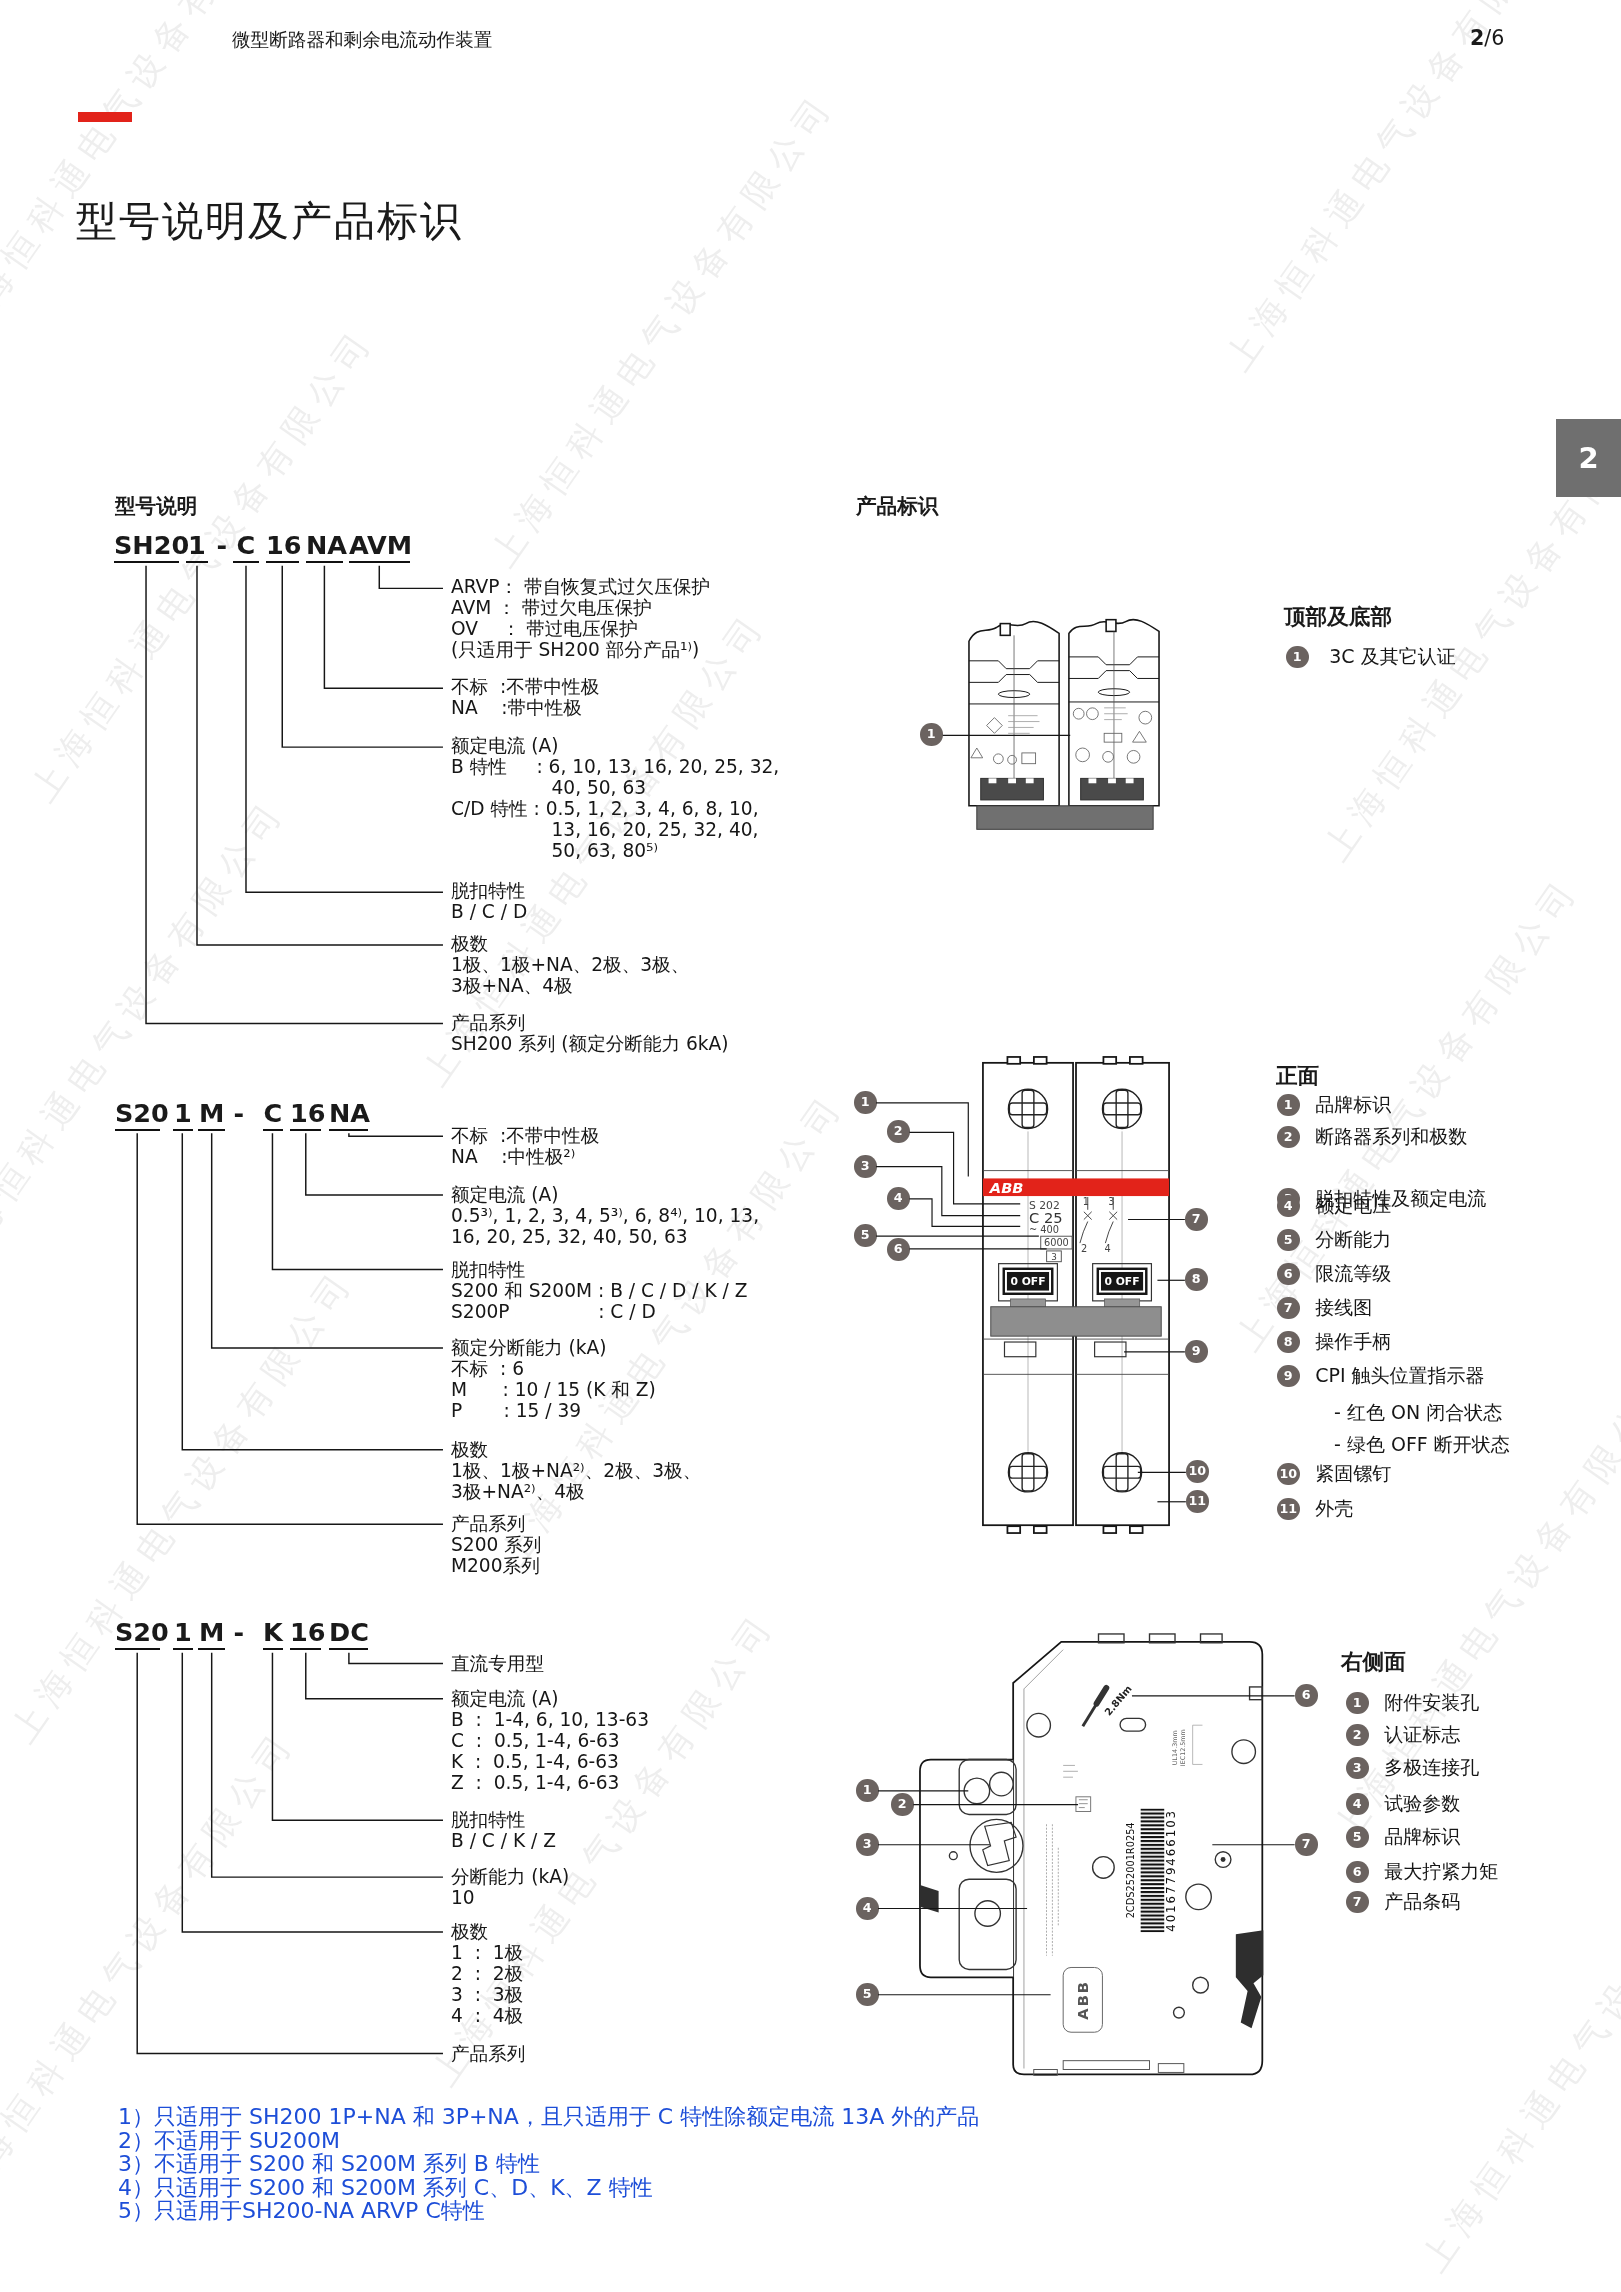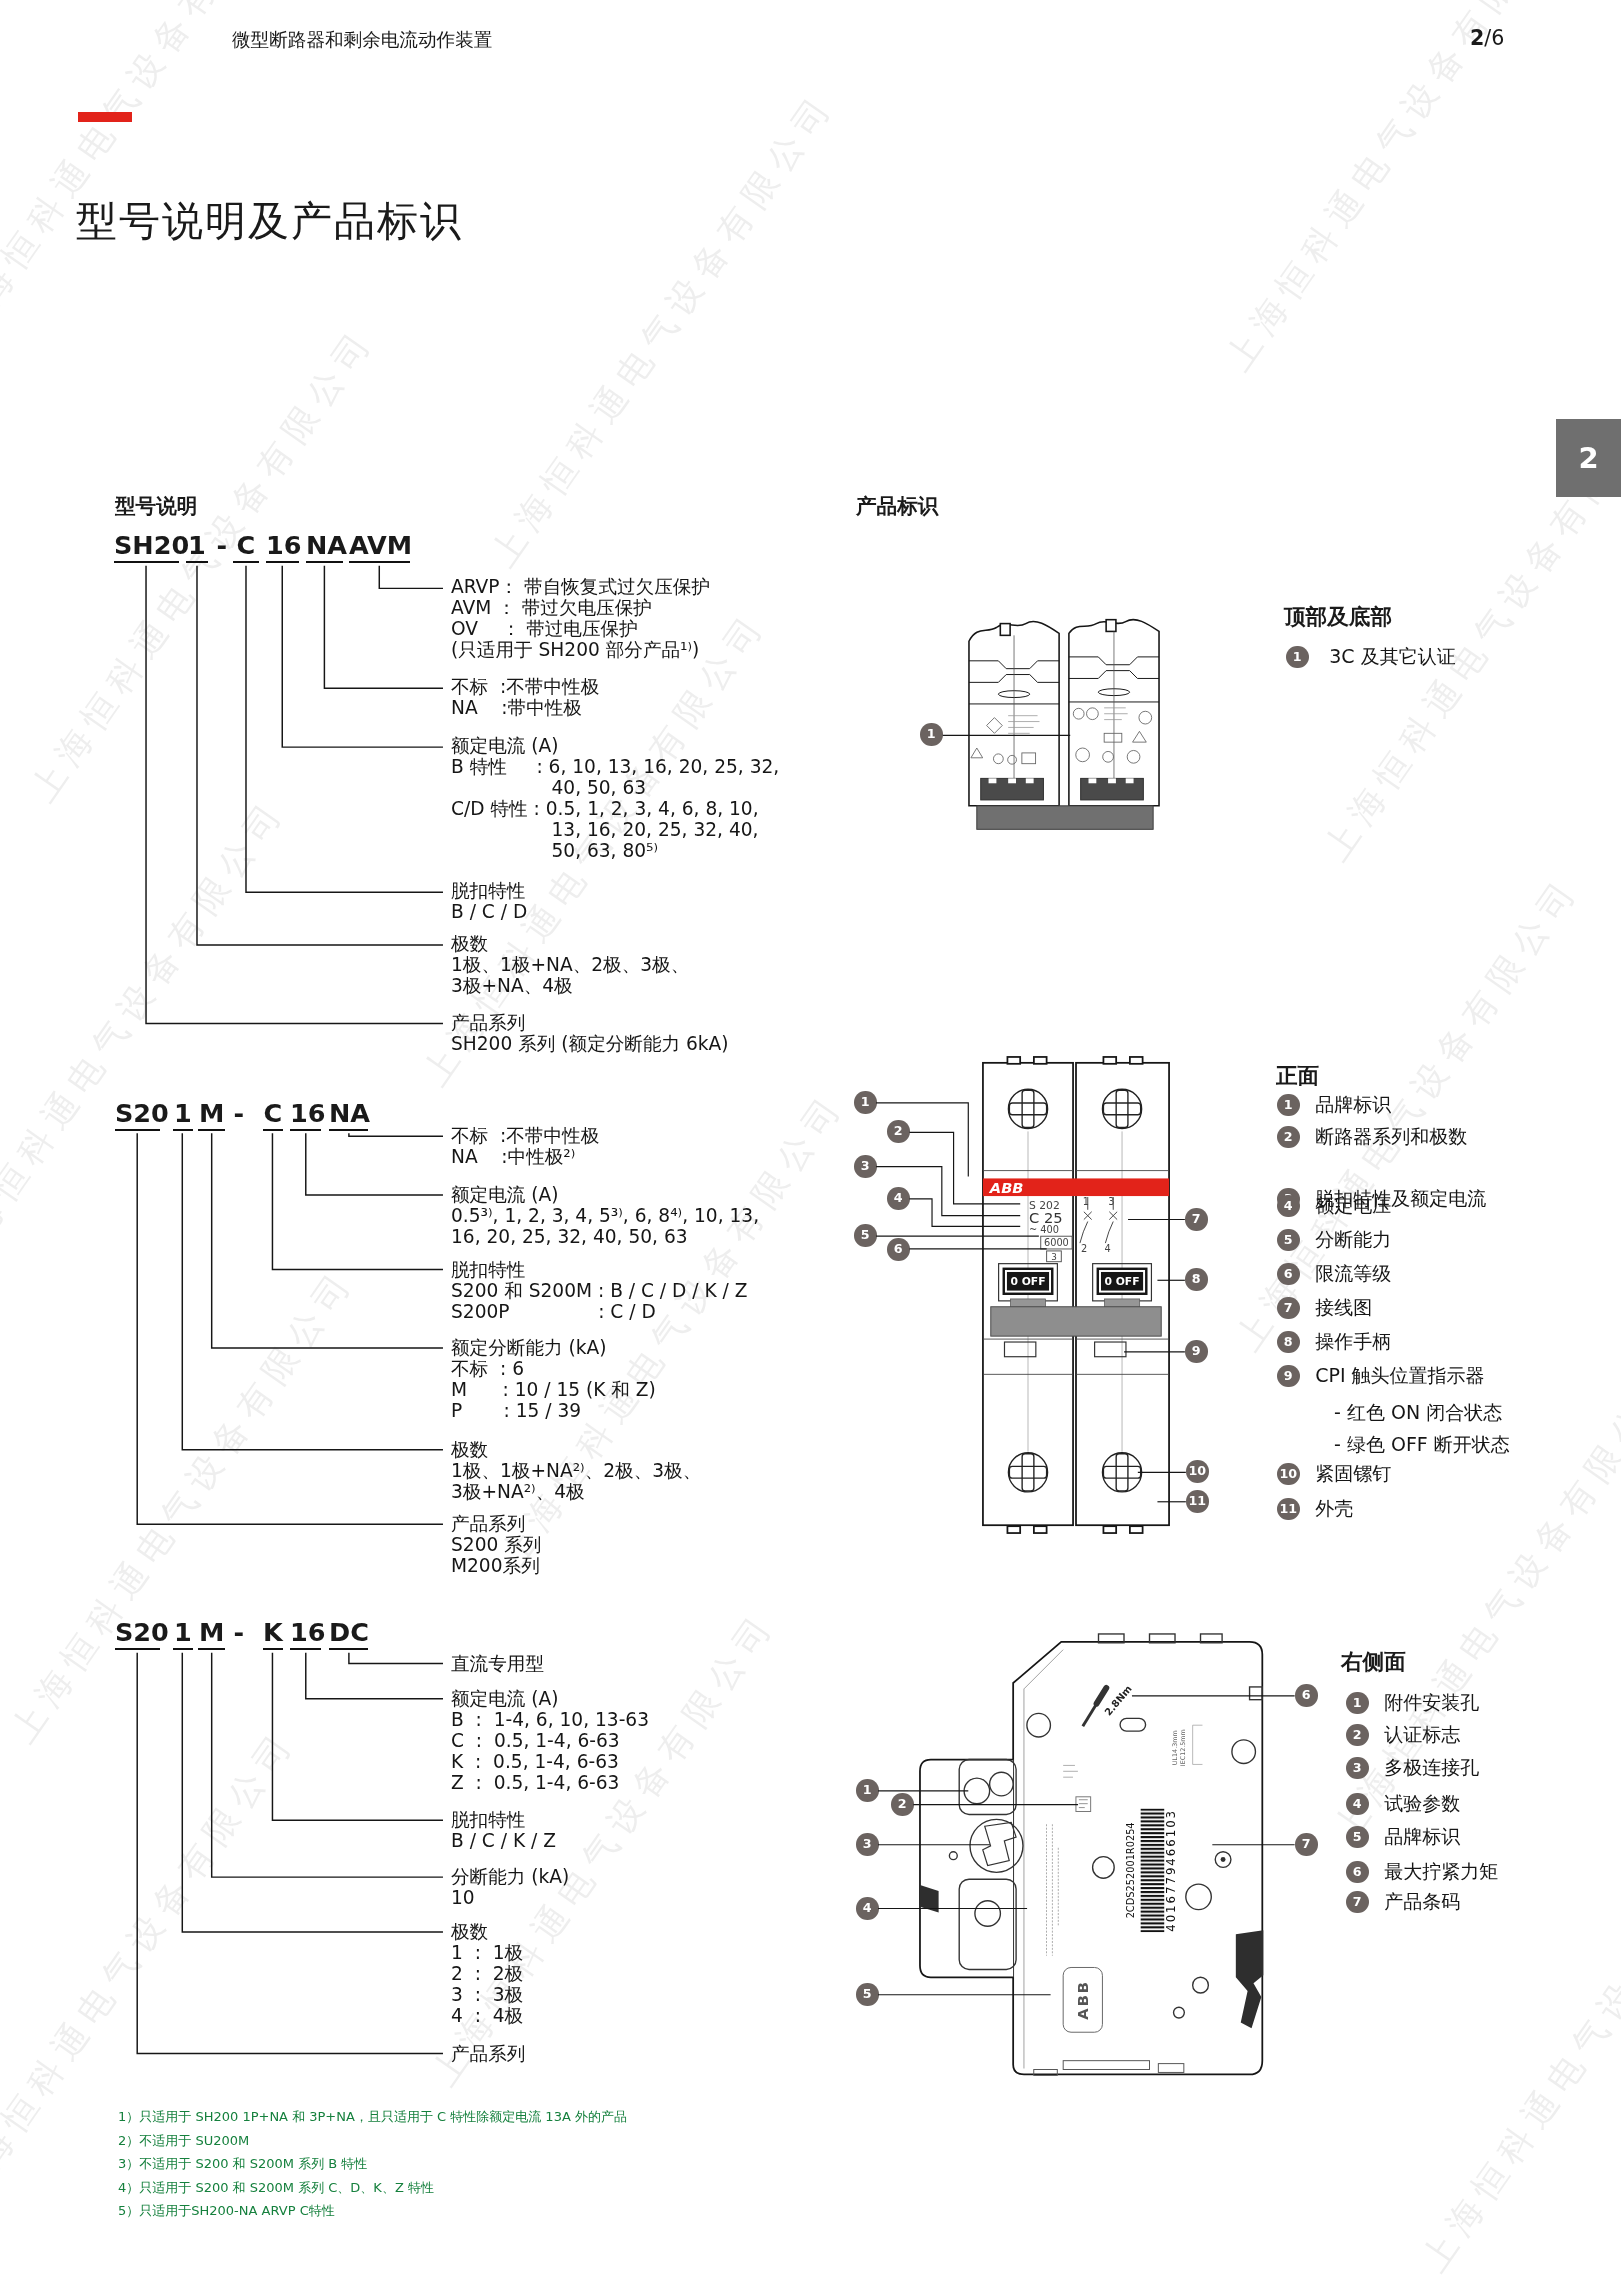--- a/index.html
+++ b/index.html
@@ -14,21 +14,21 @@
   .red-dash{left:78px;top:112px;width:54px;height:9.8px;background:#e2231a;}
   .title{left:76px;top:135px;font-size:46px;font-weight:bold;letter-spacing:2px;}
   .subtitle{left:76px;top:194px;font-size:41px;font-weight:400;letter-spacing:2px;}
   .tab{left:1556px;top:419px;width:65px;height:78px;background:#6f6f6f;color:#fff;
        font-size:29px;font-weight:bold;text-align:center;line-height:78px;}
   .sec-h{font-size:20.6px;font-weight:bold;}
   .code-part{position:absolute;height:29px;font-size:25.5px;font-weight:bold;text-align:center;
              border-bottom:2.9px solid #111;line-height:27.4px;}
   .code-part.nl{border-bottom:none;}
   .lbl{position:absolute;font-size:18.6px;line-height:21px;white-space:pre;color:#161616;}
-  .fn{position:absolute;left:118px;font-size:13px;line-height:23.5px;color:#15803d;white-space:pre;}
+  .fn{position:absolute;left:118px;font-size:22px;line-height:23.5px;color:#1d4ed8;white-space:pre;}
   .badge{position:absolute;width:22.5px;height:22.5px;border-radius:50%;background:#6b6360;color:#fff;
          font-size:12.7px;font-weight:bold;text-align:center;line-height:22.5px;}
   .lrow{position:absolute;white-space:nowrap;}
   .lrow .lb{display:inline-block;width:22.5px;height:22.5px;border-radius:50%;background:#6b6360;color:#fff;
             font-size:12.7px;font-weight:bold;text-align:center;line-height:22.5px;vertical-align:middle;}
   .lrow .lt{display:inline-block;margin-left:15.7px;font-size:19px;vertical-align:middle;color:#161616;}
   .lrow.sub .lt{margin-left:12px;}
   svg{position:absolute;overflow:visible;}
   svg text{font-family:"DejaVu Sans","Liberation Sans",sans-serif;}
 </style>

